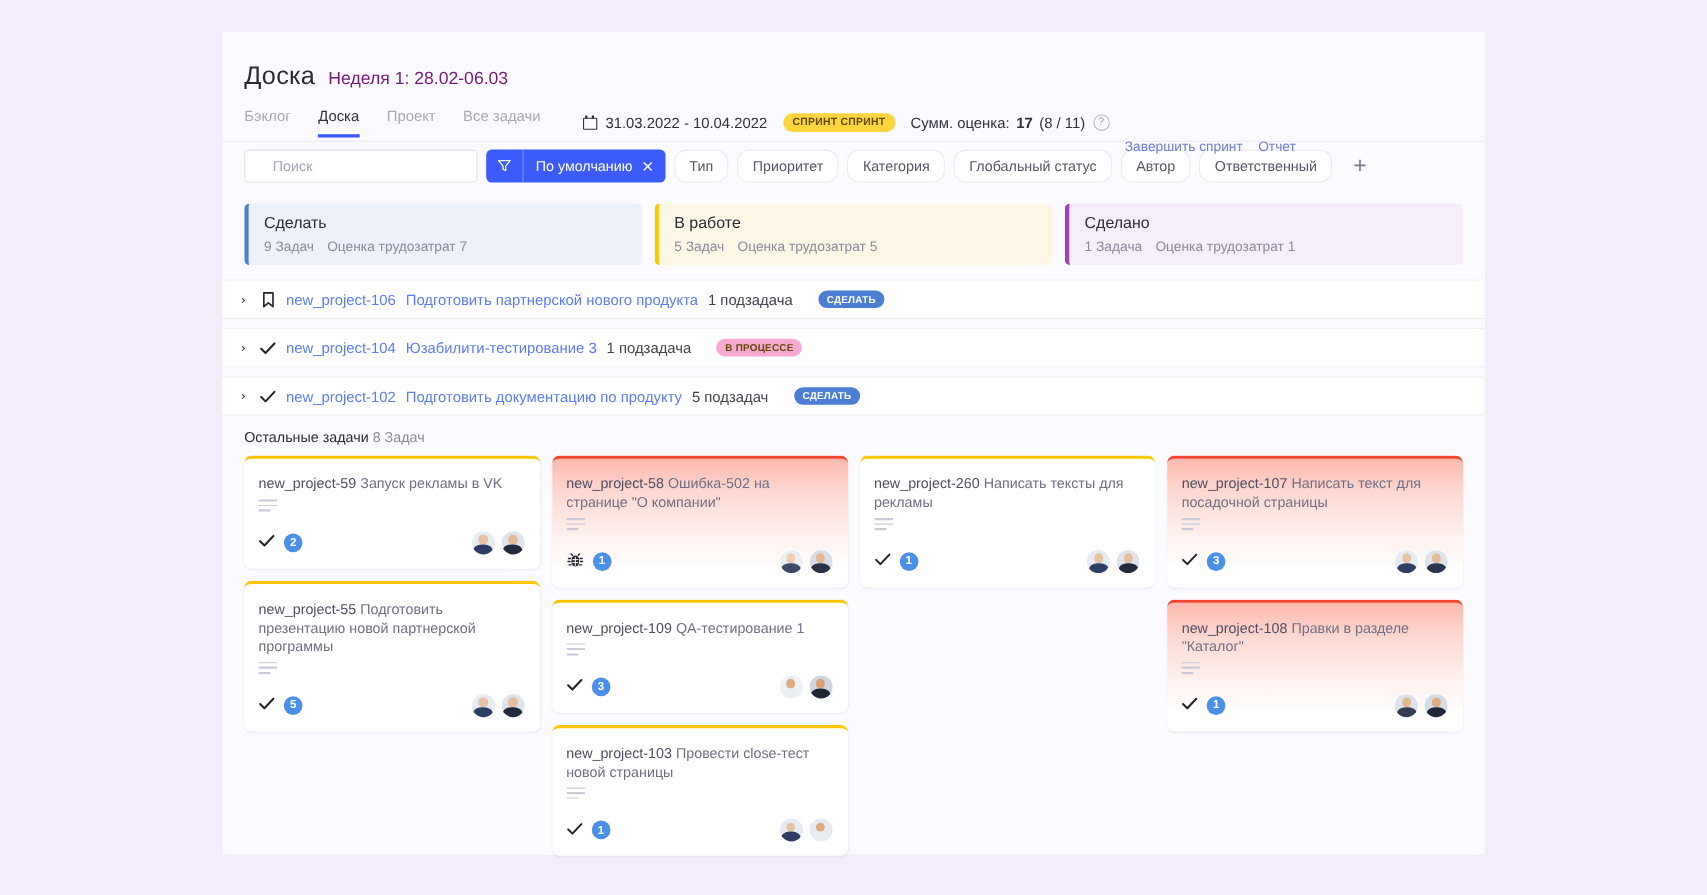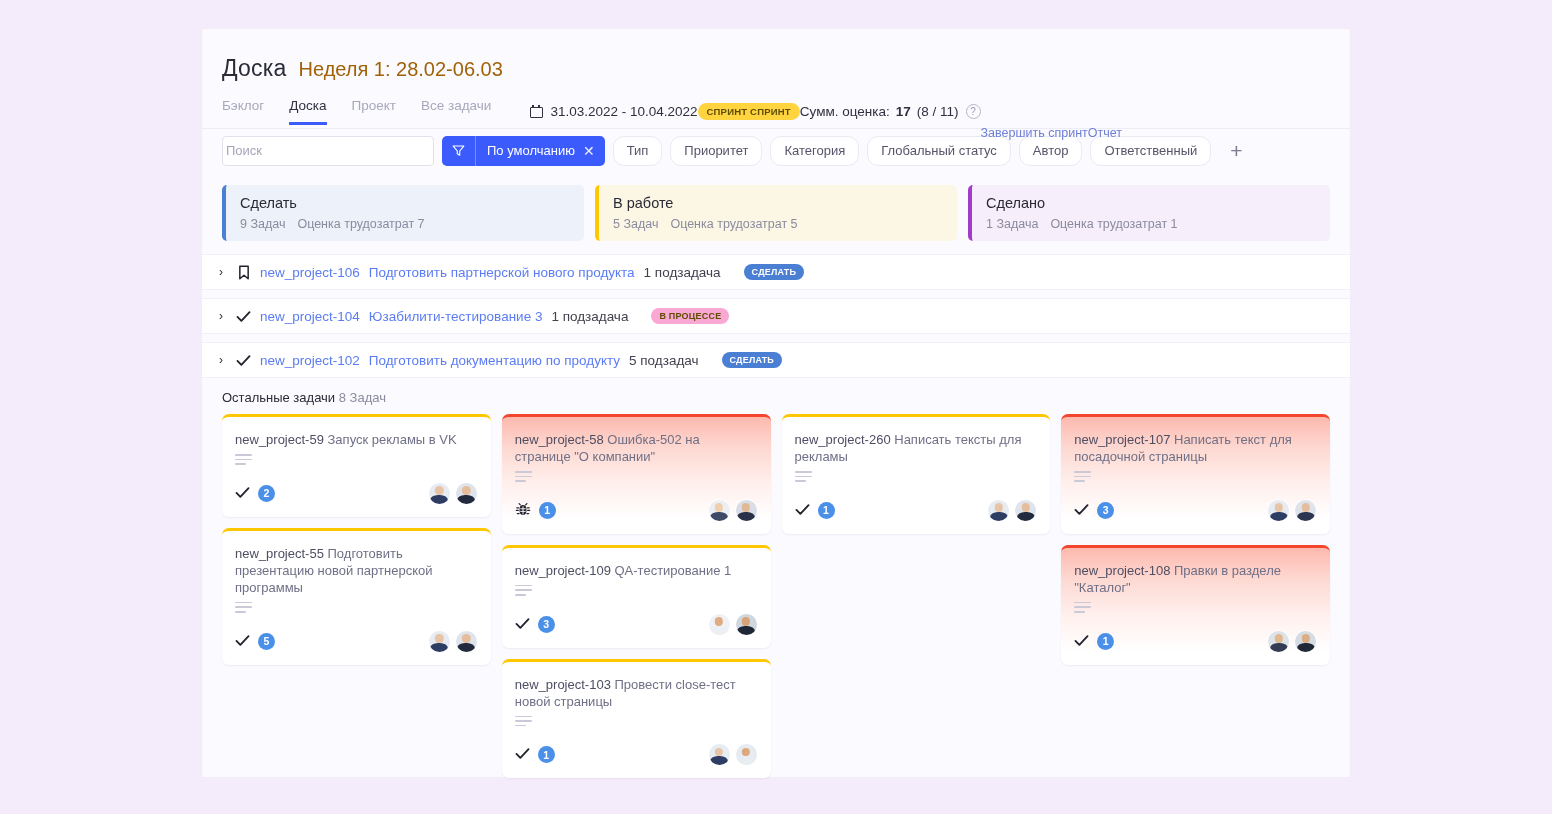--- a/index.html
+++ b/index.html
@@ -14,32 +14,32 @@
     left: 202px; top: 29px;
     width: 1148px; height: 748px;
     background: #fafaff;
     border-radius: 2px;
   }
 
   
   .hdr { padding: 26px 0 0 20px; }
   .title-row { display: flex; align-items: baseline; gap: 12px; }
   .title { font-size: 23px; color: #2b2b36; font-weight: 400; letter-spacing: .2px; }
-  .subtitle { font-size: 20px; color: #a16207; }
+  .subtitle { font-size: 16px; color: #701a75; }
 
   .navbar {
     display: flex; align-items: center;
     margin-top: 14px; height: 31px;
     position: relative;
   }
   .tabs { display: flex; gap: 25px; }
   .tab { font-size: 13.5px; color: #a8a8bb; cursor: pointer; padding-bottom: 9px; }
   .tab.active { color: #30303f; border-bottom: 3px solid #3b5bfd; }
 
-  .sprintinfo { display: flex; align-items: center; margin-left: 39px; }
+  .sprintinfo { display: flex; align-items: center; gap: 14px; margin-left: 39px; }
   .daterange { display: flex; align-items: center; gap: 7px; font-size: 13.5px; color: #30303f; }
   .cal-ico { width: 13px; height: 13px; position: relative; display:inline-block; }
   .cal-ico::before {
     content:""; position:absolute; inset:2px 0 0 0; border:1.6px solid #30303f; border-radius:1px;
   }
   .cal-ico::after {
     content:""; position:absolute; top:0; left:2px; width:2px; height:3px;
     background:#30303f; box-shadow: 6px 0 0 #30303f;
   }
   .badge-started {
@@ -58,21 +58,21 @@
   .linkbtn { font-size: 12.5px; color: #6f7fd6; cursor: pointer; margin-top: 42px; }
 
   
   .filters {
     display: flex; align-items: center; gap: 8px;
     padding: 0 0 0 20px; margin-top: 1px; height: 44px;
     border-top: 1px solid #ececf4;
   }
   .search {
     width: 212px; height: 30px; border: 1px solid #e2e2ee; border-radius: 4px;
-    background: #fff; font-size: 13px; color: #3a3a48; padding: 0 3px;
+    background: #fff; font-size: 13px; color: #3a3a48; padding: 0 25px;
     font-family: "Liberation Sans", sans-serif; outline: none;
   }
   .search::placeholder { color: #a5a5b8; }
   .chip-default {
     display: flex; align-items: center; height: 30px; background: #3b5bfd;
     border-radius: 5px; color: #fff; font-size: 13px; overflow: hidden; cursor: pointer;
   }
   .chip-default .fico {
     width: 34px; display:flex; align-items:center; justify-content:center;
     border-right: 1px solid rgba(255,255,255,.32); height: 100%;

